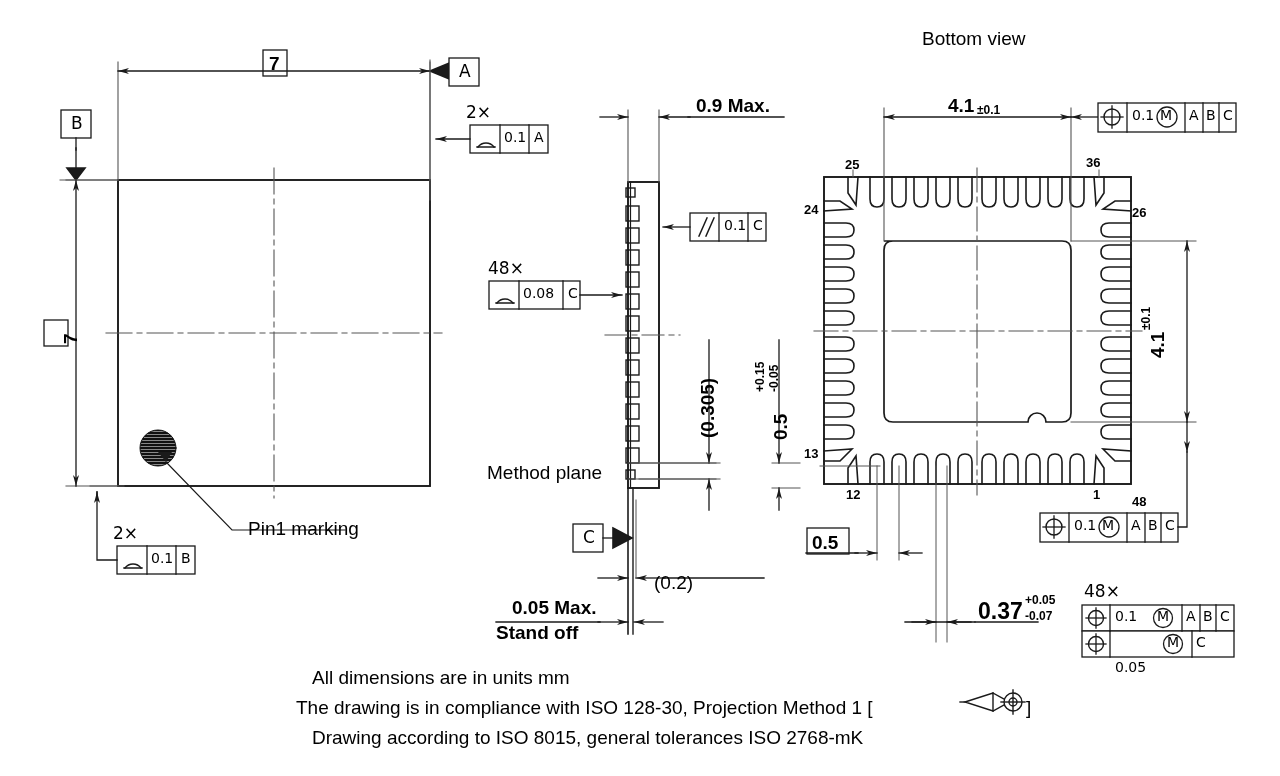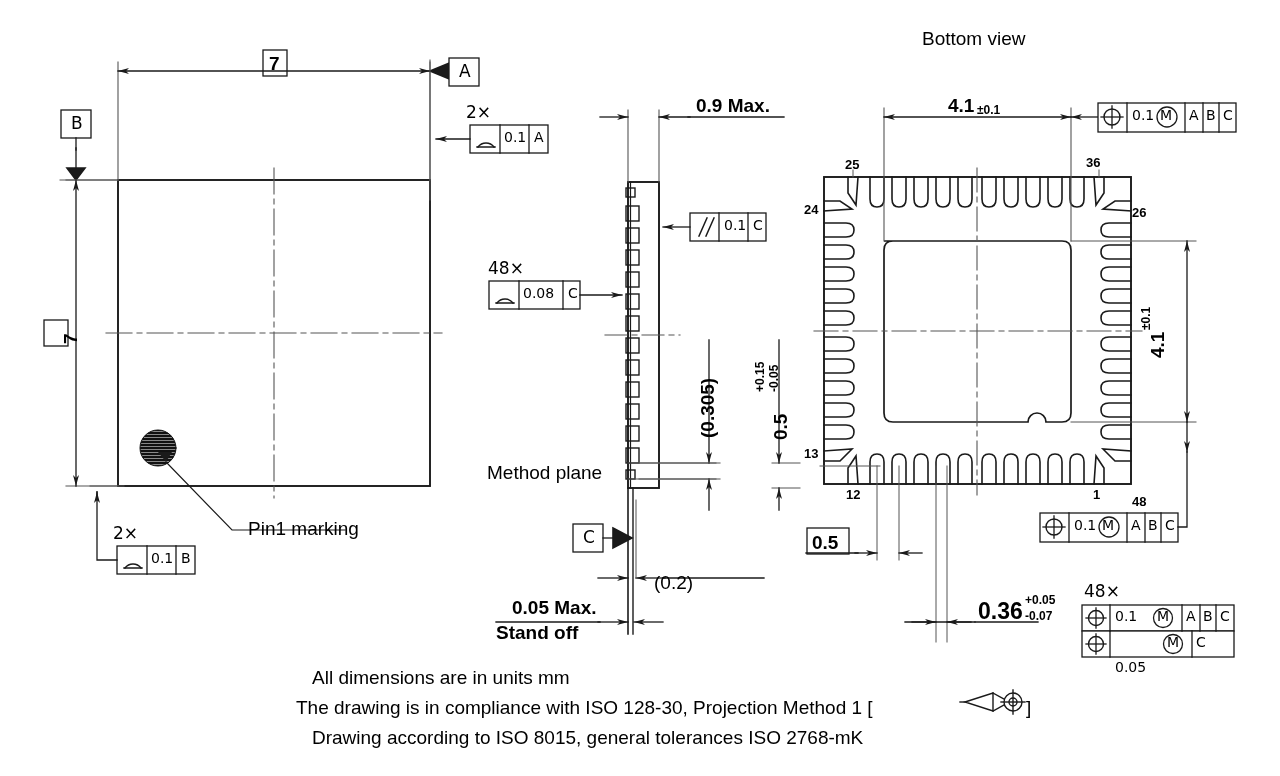--- a/index.html
+++ b/index.html
@@ -469,21 +469,21 @@
 <div class="txt t-fcf" style="left:1223px; top:108px;">C</div>
 
 <div class="txt t-fcf" style="left:1074px; top:518px;">0.1</div>
 <div class="txt t-fcf" style="left:1102px; top:518px;">M</div>
 <div class="txt t-fcf" style="left:1131px; top:518px;">A</div>
 <div class="txt t-fcf" style="left:1148px; top:518px;">B</div>
 <div class="txt t-fcf" style="left:1165px; top:518px;">C</div>
 
 <div class="txt t-dim" style="left:812px; top:533px;">0.5</div>
 
-<div class="txt t-dim" style="left:978px; top:600px; font-size:23px;">0.36</div>
+<div class="txt t-dim" style="left:978px; top:600px; font-size:23px;">0.37</div>
 <div class="txt t-small" style="left:1025px; top:594px;">+0.05</div>
 <div class="txt t-small" style="left:1025px; top:610px;">-0.07</div>
 
 <div class="txt t-mult" style="left:1084px; top:583px;">48×</div>
 <div class="txt t-fcf" style="left:1115px; top:609px;">0.1</div>
 <div class="txt t-fcf" style="left:1157px; top:609px;">M</div>
 <div class="txt t-fcf" style="left:1186px; top:609px;">A</div>
 <div class="txt t-fcf" style="left:1203px; top:609px;">B</div>
 <div class="txt t-fcf" style="left:1220px; top:609px;">C</div>
 <div class="txt t-fcf" style="left:1115px; top:660px;">0.05</div>

